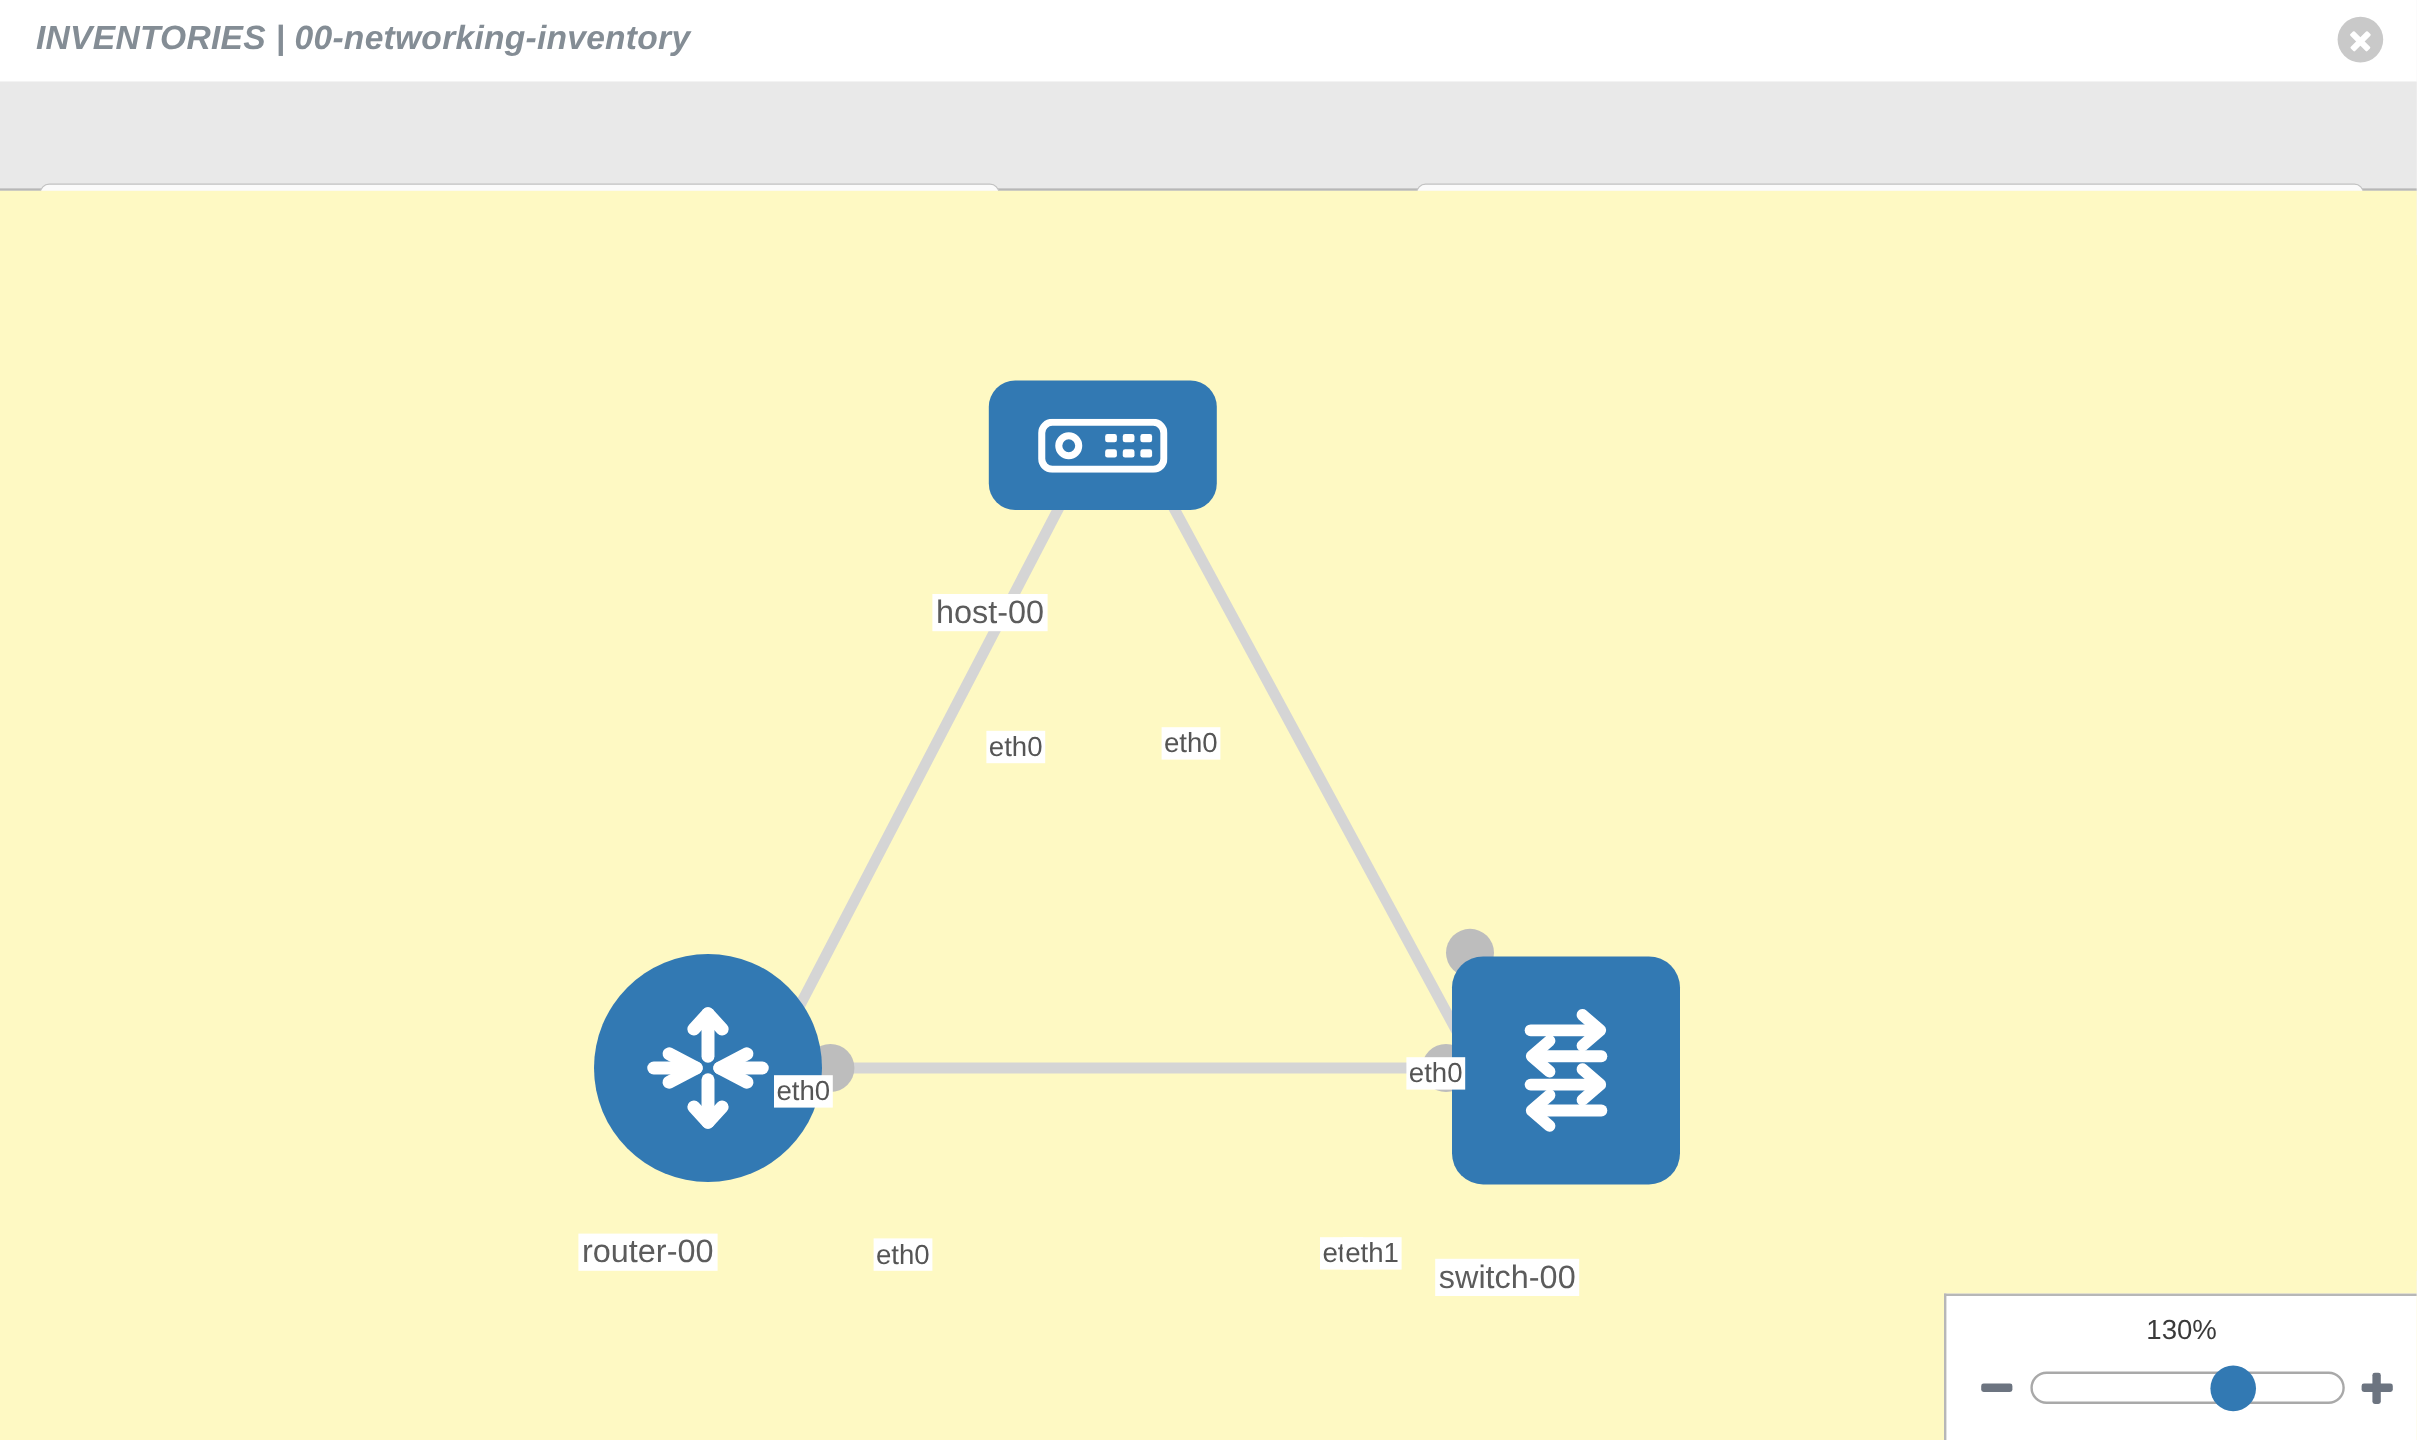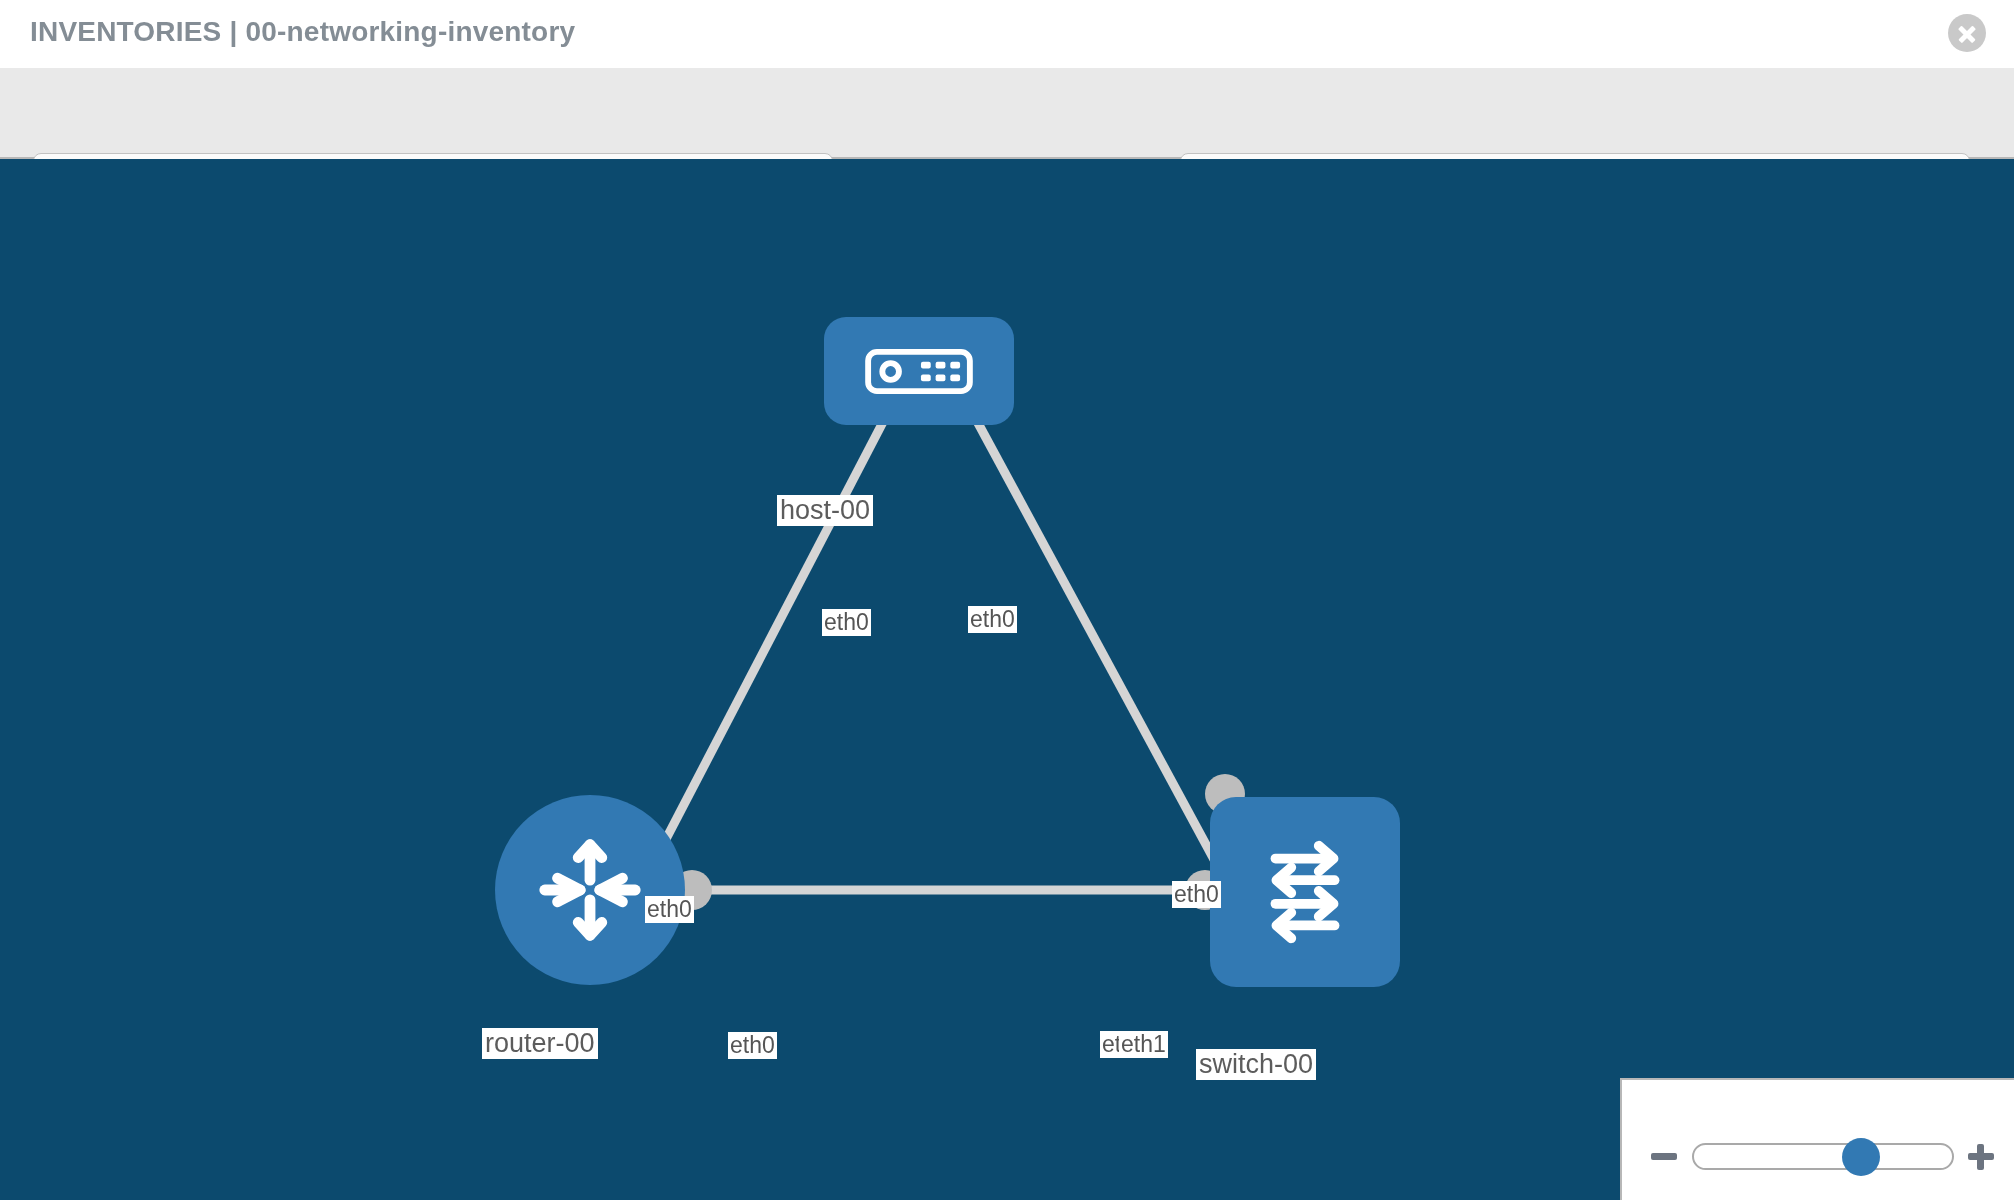--- a/index.html
+++ b/index.html
@@ -21,20 +21,21 @@
     width: 2014px; height: 68px;
     background: #ffffff;
     box-sizing: border-box;
   }
   .page-title {
     position: absolute; left: 30px; top: 16px;
     font-size: 28px; font-weight: bold;
     color: #848d95;
     letter-spacing: 0.2px;
     white-space: nowrap;
+    font-style: italic;
   }
   .close-icon {
     position: absolute; right: 28px; top: 14px;
     width: 38px; height: 38px;
     border-radius: 50%;
     background: #c9c9c9;
     cursor: pointer;
   }
   .close-icon::before, .close-icon::after {
     content: ""; position: absolute;
@@ -87,21 +88,21 @@
     width: 44px; height: 44px;
     cursor: pointer;
   }
   #wrench-icon { left: 1039px; }
   #key-icon    { left: 1107px; }
 
   
   .canvas {
     position: absolute; left: 0; top: 159px;
     width: 2014px; height: 1041px;
-    background: #0c4a6e;
+    background: #fef9c3;
     overflow: hidden;
     text-align: right;
   }
   .edges { position: absolute; left: 0; top: 0; width: 2014px; height: 1041px; }
 
   .node { position: absolute; }
   .node-shape {
     position: absolute;
     background: #3279b3;
     display: flex; align-items: center; justify-content: center;
@@ -300,20 +301,21 @@
       </div>
       <div class="node-label" style="left:-14px; top:205px;margin-top:47px;">switch-00</div>
     </div>
     <div class="iface-label" style="left:1172px; top:722px;">eth0</div>
     <div class="iface-label" style="left:1100px; top:872px;">eth</div>
     <div class="iface-label" style="left:1119px; top:872px;">eth1</div>
 
   </div>
 
   <div class="zoom-panel">
+    <div class="zoom-value">130%</div>
     <div class="zoom-minus"></div>
     <div class="zoom-track">
       <div class="zoom-thumb"></div>
     </div>
     <div class="zoom-plus"></div>
   </div>
 
 </div>
 
 </body></html>

